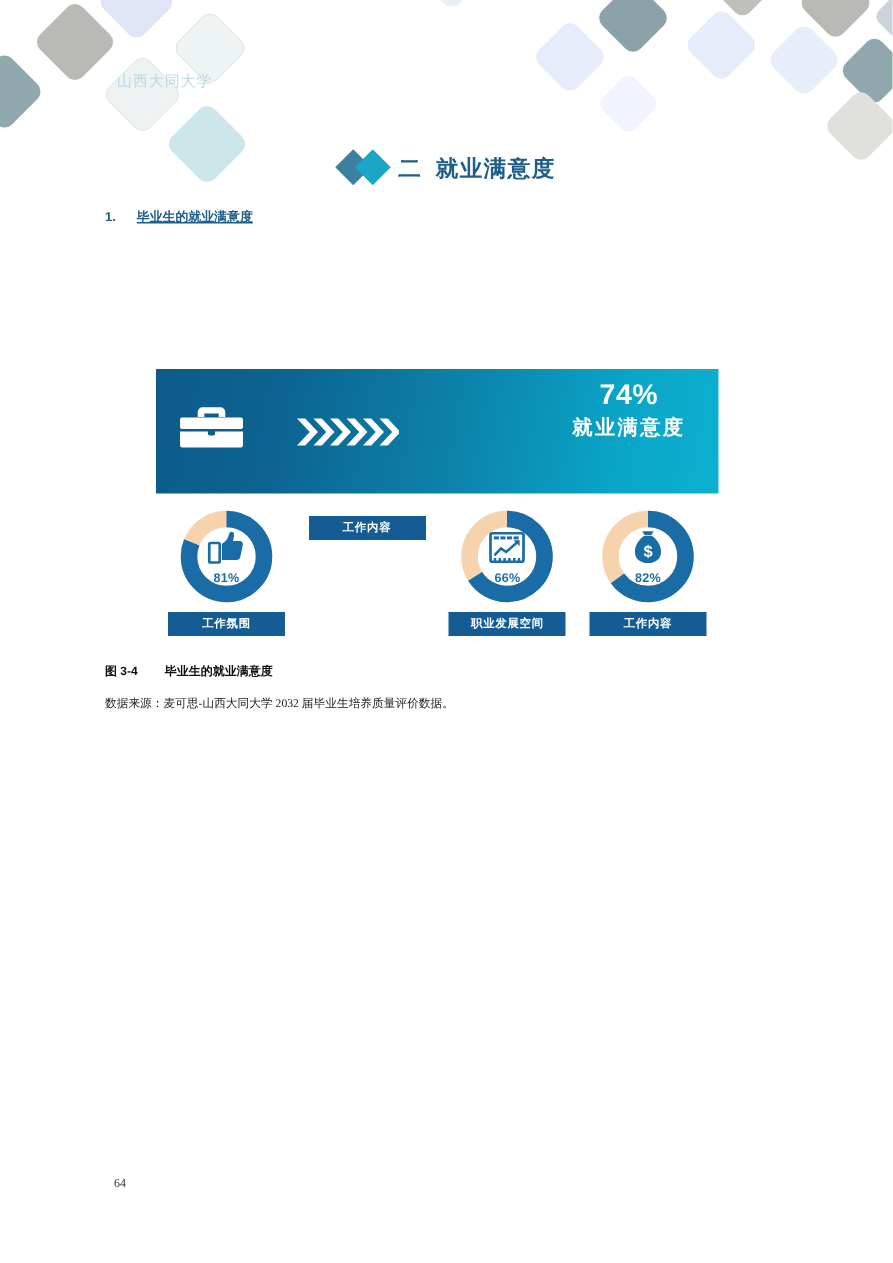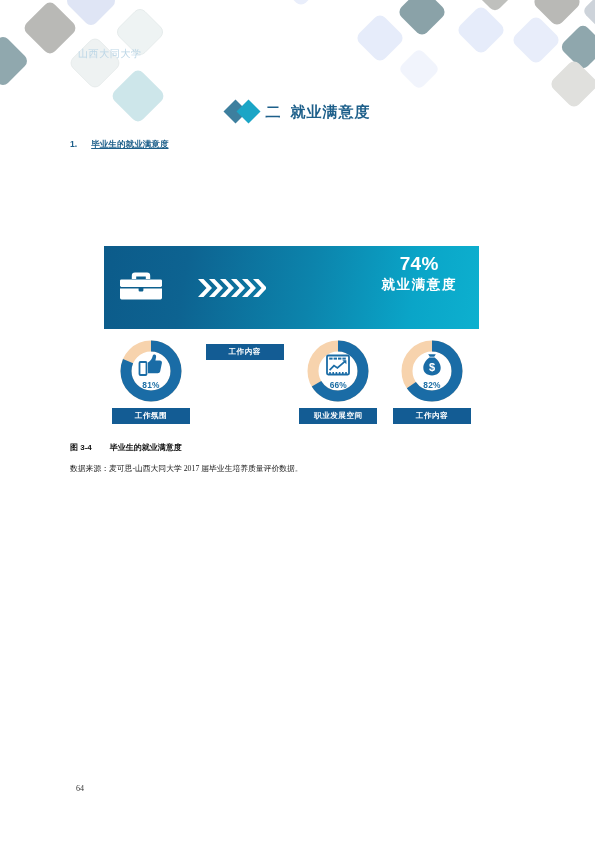--- a/index.html
+++ b/index.html
@@ -369,15 +369,15 @@
       </div>
       <div class="donut-label">工作内容</div>
     </div>
 
   </div>
 </div>
 
 <div class="fig-caption">
   <span class="fig-no">图 3-4</span><span>毕业生的就业满意度</span>
 </div>
-<div class="fig-source">数据来源：麦可思-山西大同大学 2017 届毕业生培养质量评价数据。</div>
+<div class="fig-source">数据来源：麦可思-山西大同大学 2032 届毕业生培养质量评价数据。</div>
 
 <div class="page-number">64</div>
 
 </body></html>

